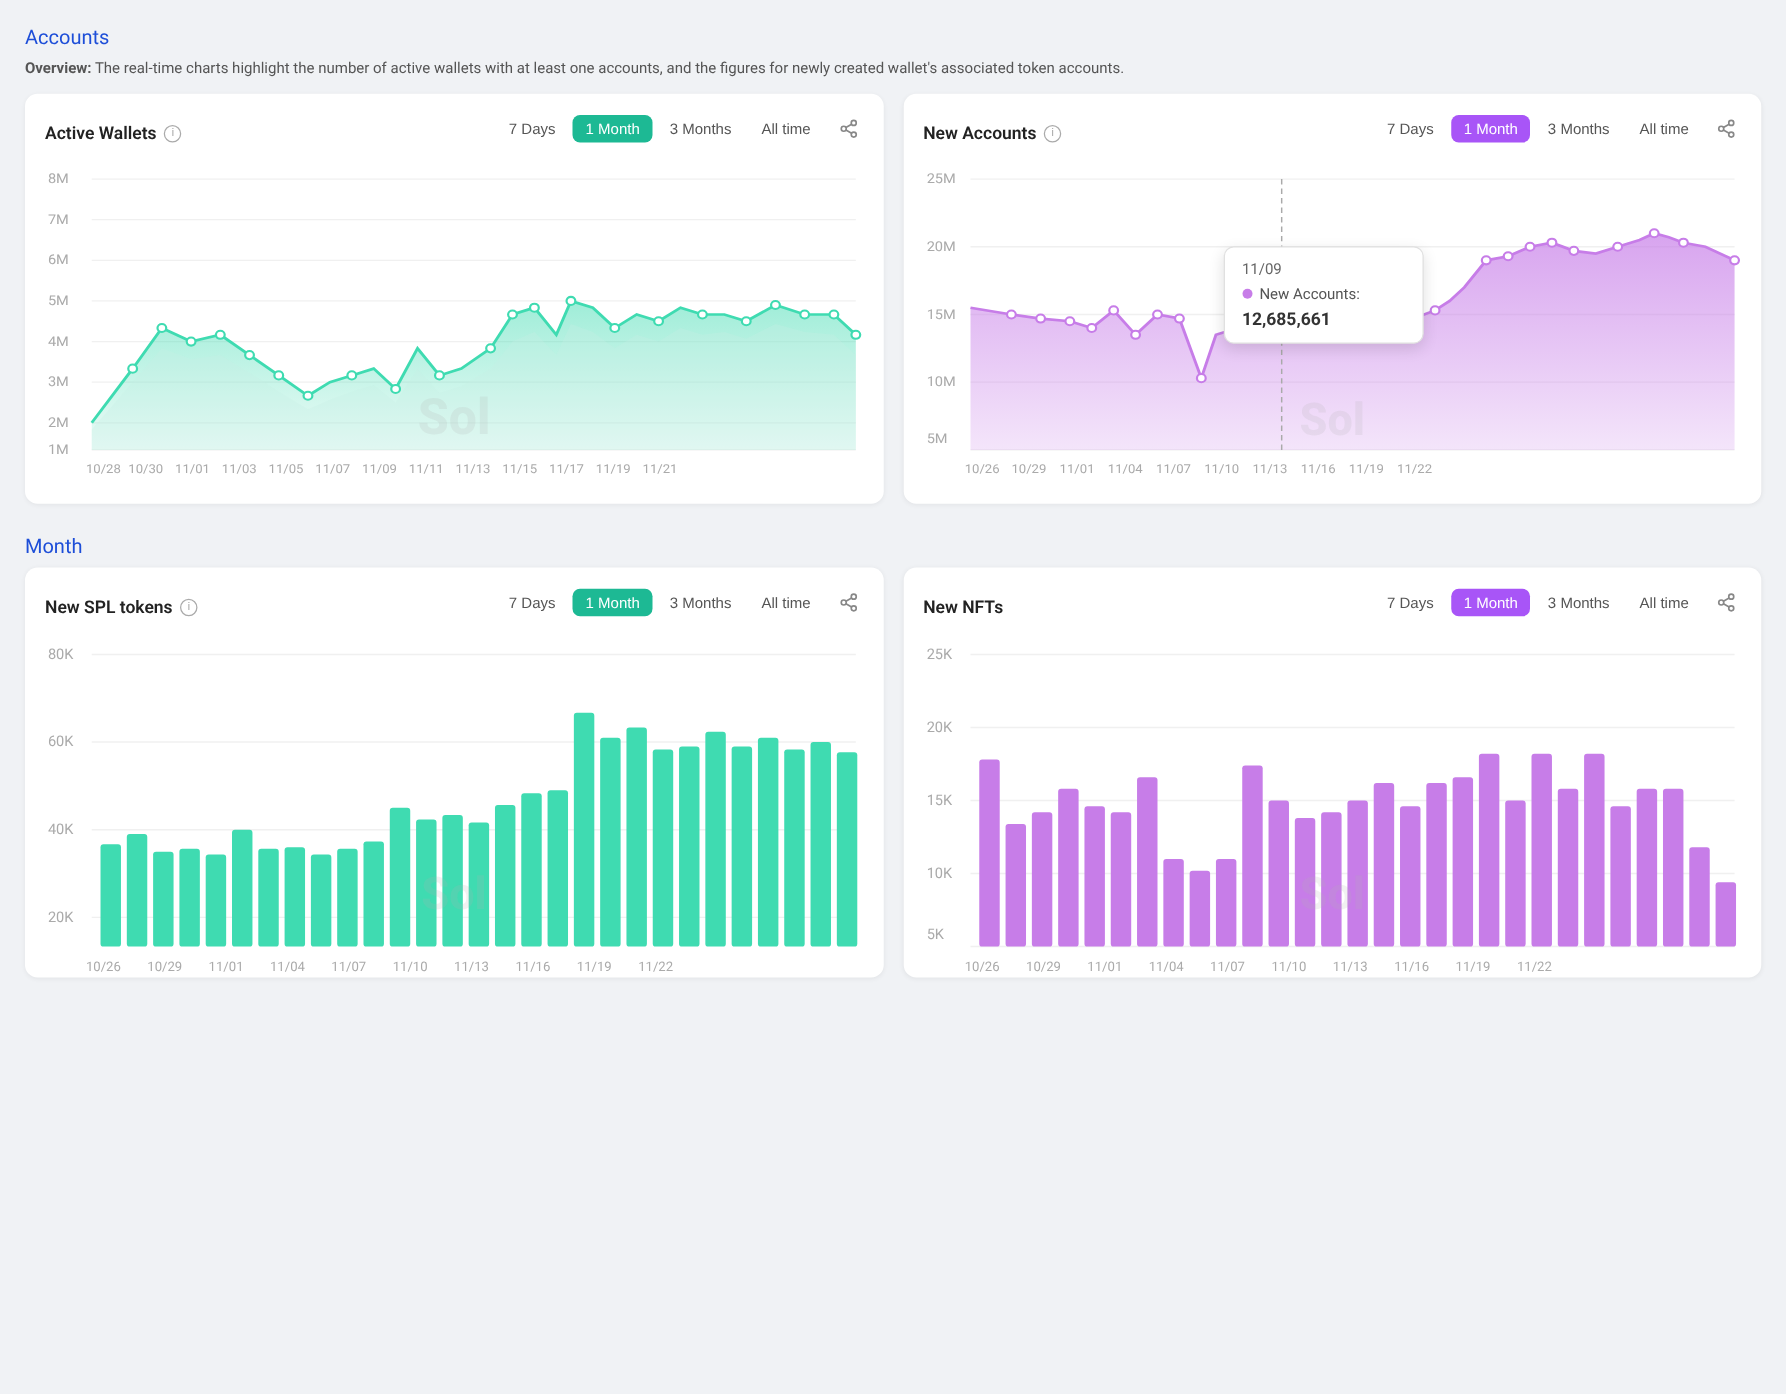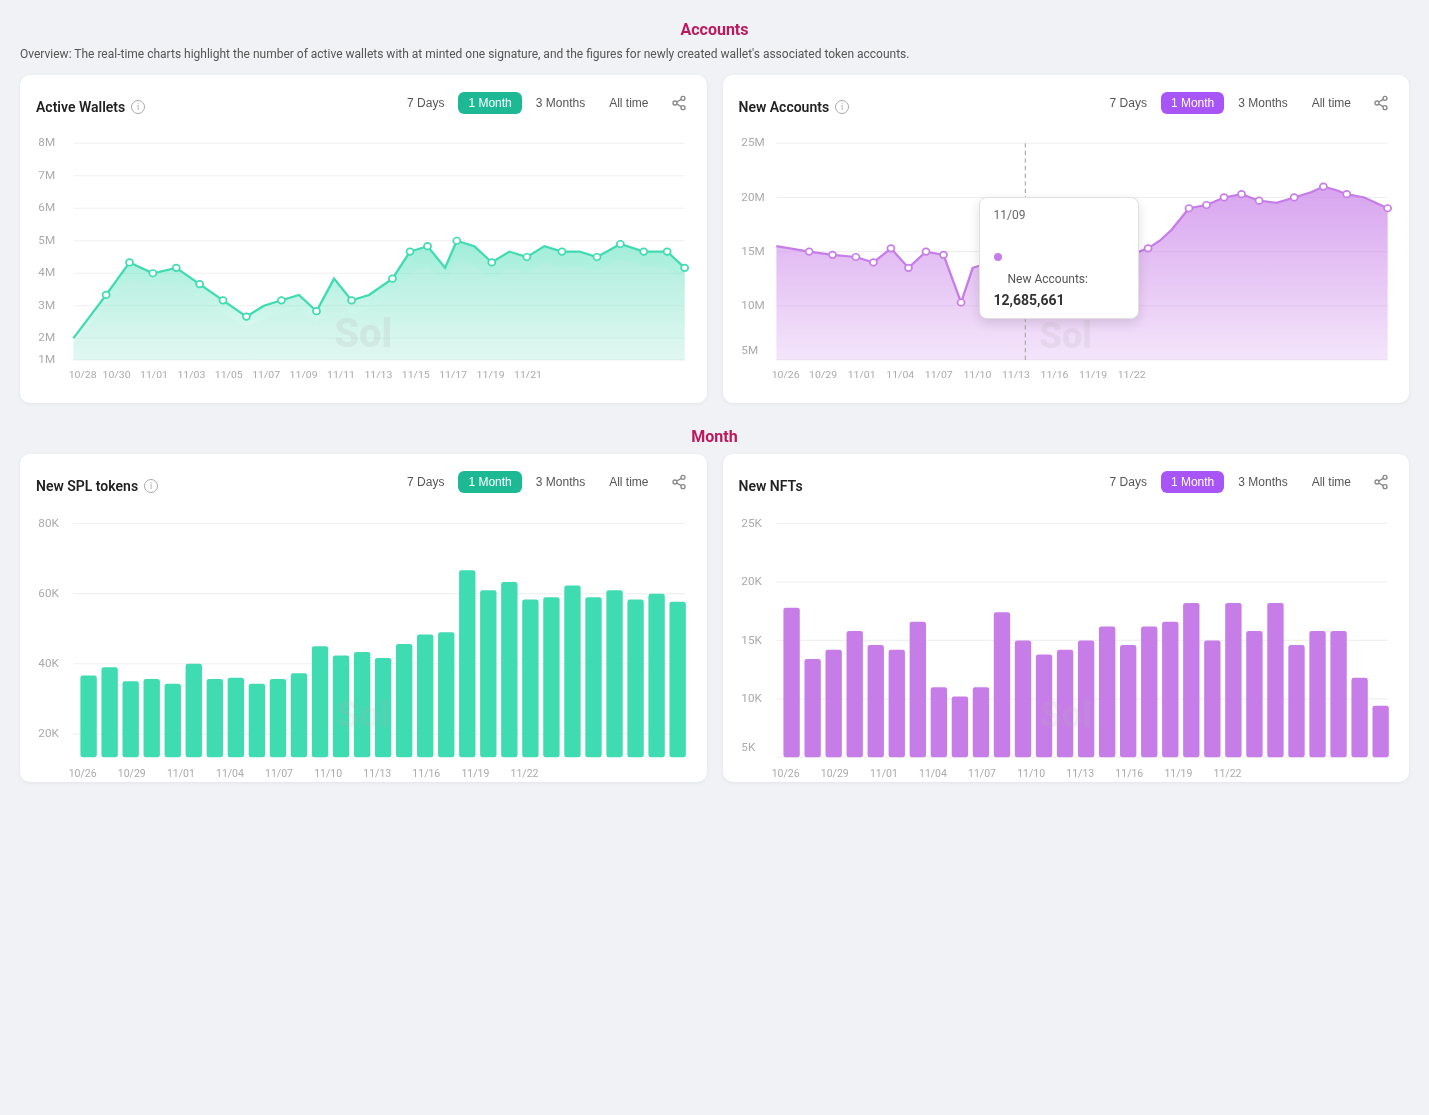--- a/index.html
+++ b/index.html
@@ -5,31 +5,30 @@
     * { box-sizing: border-box; margin: 0; padding: 0; }
     body {
       font-family: -apple-system, BlinkMacSystemFont, 'Segoe UI', Roboto, sans-serif;
       background: #f0f2f5;
       color: #333;
       padding: 20px;
       font-size: 13px;
     }
     .section-title {
       font-size: 16px;
-      font-weight: 700;
+      font-weight: 400;
       margin-bottom: 8px;
-      color: #be185d;
-      text-align: center;
+      color: #1d4ed8;
     }
     .section-overview {
       font-size: 12px;
       color: #555;
       margin-bottom: 14px;
     }
-    .section-overview strong { font-weight: 400; }
+    .section-overview strong { font-weight: 700; }
     .charts-grid {
       display: grid;
       grid-template-columns: 1fr 1fr;
       gap: 16px;
       margin-bottom: 24px;
     }
     .chart-card {
       background: #fff;
       border-radius: 10px;
       padding: 16px;
@@ -120,21 +119,21 @@
     .tooltip-row {
       display: flex;
       align-items: center;
       gap: 6px;
     }
     .tooltip-dot {
       width: 8px;
       height: 8px;
       border-radius: 50%;
     }
-    .tooltip-label { color: #555; margin-top: 44px; }
+    .tooltip-label { color: #555; }
     .tooltip-value {
       font-weight: 700;
       font-size: 14px;
       margin-top: 6px;
     }
     
     .bar-chart-area {
       position: relative;
       width: 100%;
       height: 260px;
@@ -153,21 +152,21 @@
     }
     .accounts-section { margin-bottom: 8px; }
     .tokens-section { margin-top: 8px; }
   </style>
 </head>
 <body>
 
 <div class="accounts-section">
   <div class="section-title">Accounts</div>
   <p class="section-overview">
-    <strong>Overview:</strong><span> The real-time charts highlight the number of active wallets with at minted one signature, and the figures for newly created wallet's associated token accounts.</span>
+    <strong>Overview:</strong><span> The real-time charts highlight the number of active wallets with at least one accounts, and the figures for newly created wallet's associated token accounts.</span>
   </p>
 
   <div class="charts-grid">
 
     <div class="chart-card">
       <div class="chart-header">
         <div class="chart-title-group">
           <span class="chart-title">Active Wallets</span>
           <span class="info-icon">i</span>
         </div>

